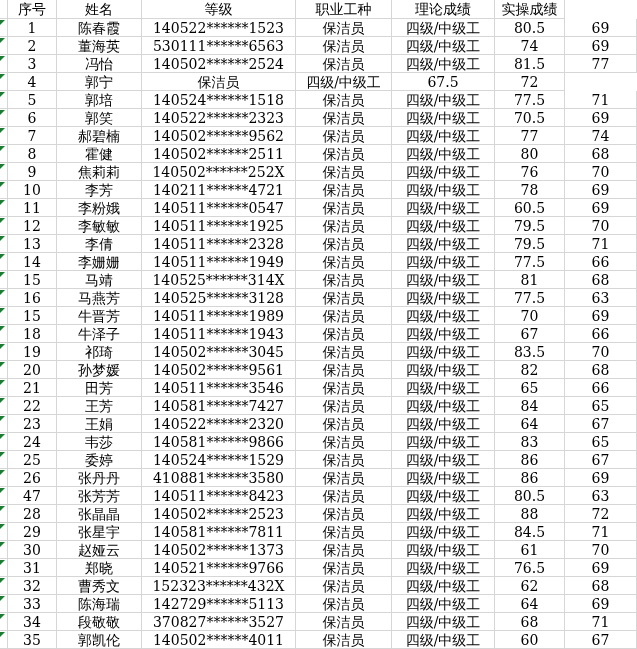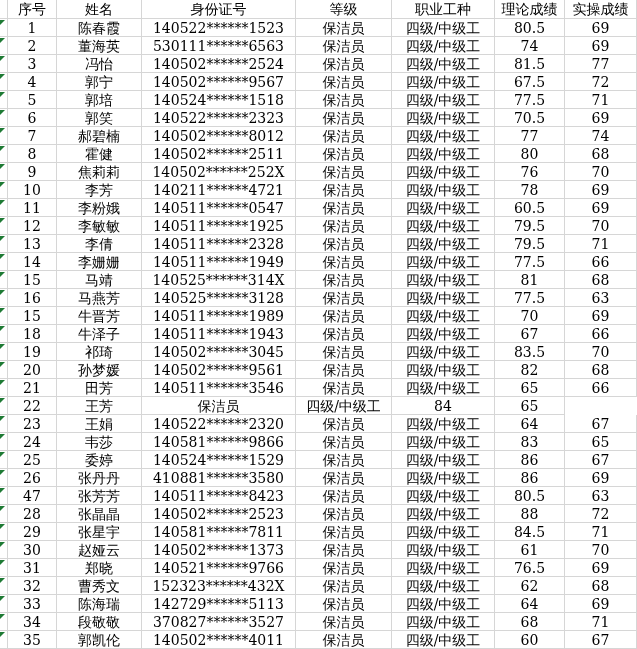--- a/index.html
+++ b/index.html
@@ -55,21 +55,20 @@
   }
 </style>
 </head>
 <body>
 
 <div class="sheet">
   <div class="row header-row">
     <div class="cell corner"></div>
     <div class="cell">序号</div>
     <div class="cell">姓名</div>
-    <div class="cell">身份证号</div>
     <div class="cell">等级</div>
     <div class="cell">职业工种</div>
     <div class="cell">理论成绩</div>
     <div class="cell">实操成绩</div>
   </div>
   <div id="table-body">
       <div class="row">
         <div class="cell corner">
           <span class="tri"></span>
         </div>
@@ -104,21 +103,20 @@
         <div class="cell">四级/中级工</div>
         <div class="cell">81.5</div>
         <div class="cell">77</div>
       </div>
       <div class="row">
         <div class="cell corner">
           <span class="tri"></span>
         </div>
         <div class="cell">4</div>
         <div class="cell">郭宁</div>
-        <div class="cell">140502******9567</div>
         <div class="cell">保洁员</div>
         <div class="cell">四级/中级工</div>
         <div class="cell">67.5</div>
         <div class="cell">72</div>
       </div>
       <div class="row">
         <div class="cell corner">
           <span class="tri"></span>
         </div>
         <div class="cell">5</div>
@@ -140,21 +138,21 @@
         <div class="cell">四级/中级工</div>
         <div class="cell">70.5</div>
         <div class="cell">69</div>
       </div>
       <div class="row">
         <div class="cell corner">
           <span class="tri"></span>
         </div>
         <div class="cell">7</div>
         <div class="cell">郝碧楠</div>
-        <div class="cell">140502******8012</div>
+        <div class="cell">140502******9562</div>
         <div class="cell">保洁员</div>
         <div class="cell">四级/中级工</div>
         <div class="cell">77</div>
         <div class="cell">74</div>
       </div>
       <div class="row">
         <div class="cell corner">
           <span class="tri"></span>
         </div>
         <div class="cell">8</div>
@@ -320,20 +318,21 @@
         <div class="cell">四级/中级工</div>
         <div class="cell">65</div>
         <div class="cell">66</div>
       </div>
       <div class="row">
         <div class="cell corner">
           <span class="tri"></span>
         </div>
         <div class="cell">22</div>
         <div class="cell">王芳</div>
+        <div class="cell">140581******7427</div>
         <div class="cell">保洁员</div>
         <div class="cell">四级/中级工</div>
         <div class="cell">84</div>
         <div class="cell">65</div>
       </div>
       <div class="row">
         <div class="cell corner">
           <span class="tri"></span>
         </div>
         <div class="cell">23</div>

